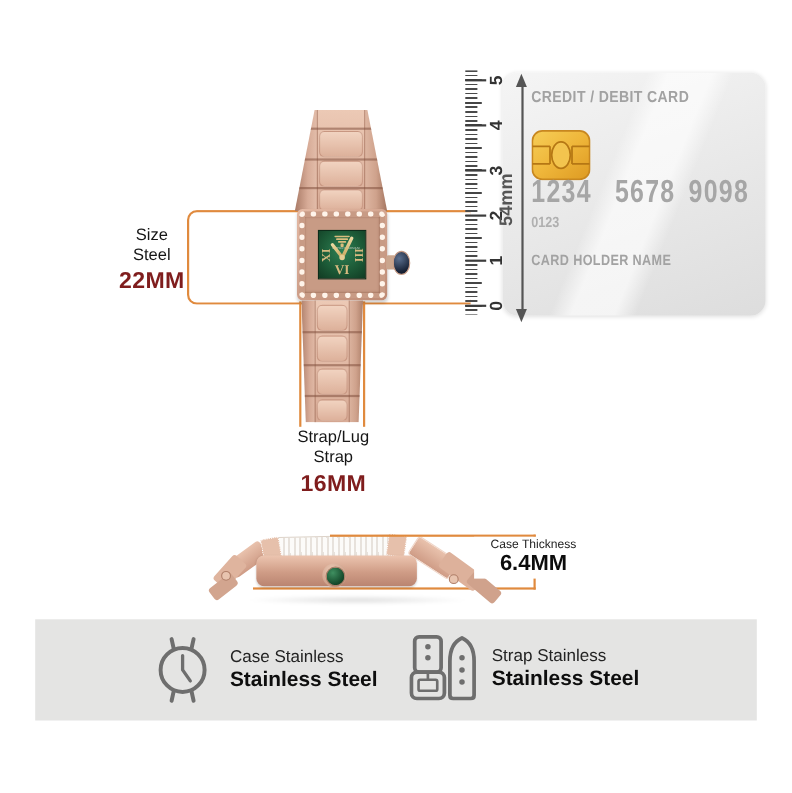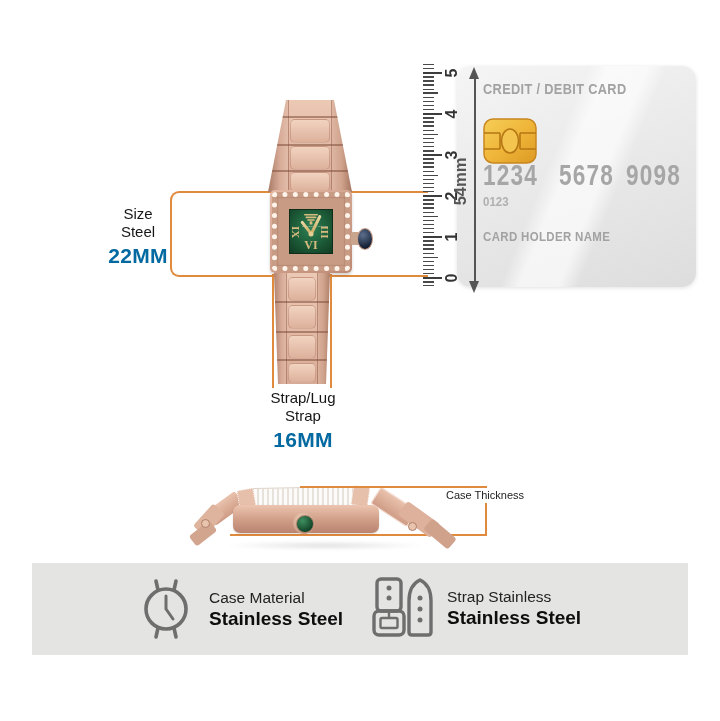--- a/index.html
+++ b/index.html
@@ -12,21 +12,21 @@
     border:2.2px solid #E08A3E;border-right:none;
     border-top-left-radius:9px;border-bottom-left-radius:9px;z-index:1;}
   .strap-line{top:274px;width:2.2px;height:114px;background:#E08A3E;z-index:1;}
   .th-top{left:300px;top:486px;width:187px;height:2.2px;background:#E08A3E;z-index:4;}
   .th-right{left:485px;top:486px;width:2.2px;height:50px;background:#E08A3E;z-index:4;}
   .th-bottom{left:230px;top:534px;width:257px;height:2.2px;background:#E08A3E;z-index:2;}
 
   
   .lbl{color:#161616;text-align:center;z-index:6;}
   .lbl-sm{font-size:15px;line-height:18px;}
-  .lbl-big{font-size:21px;font-weight:bold;letter-spacing:.3px;color:#0369a1;margin-top:3px;}
+  .lbl-big{font-size:21px;font-weight:bold;letter-spacing:.3px;color:#7f1d1d;margin-top:3px;}
   .cs-label{left:90px;top:205px;width:96px;}
   .strap-label{left:255px;top:389px;width:96px;}
   .th-label{left:431px;top:488px;width:108px;background:#fff;padding:1px 0 2px;z-index:5;
             text-align:center;color:#222;}
   .th-label .t1{font-size:11px;}
   .th-label .t2{font-size:20px;font-weight:bold;color:#0c0c0c;}
 
   
   .w-upper{left:268px;top:100px;width:84px;height:92px;z-index:5;
     clip-path:polygon(18px 0,66px 0,84px 92px,0 92px);
@@ -230,20 +230,21 @@
   <div class="abs arrow-head arrow-down"></div>
   <div class="abs span54">
     <span>54mm</span>
   </div>
 
   <div class="abs th-top"></div>
   <div class="abs th-right"></div>
   <div class="abs th-bottom"></div>
   <div class="abs th-label">
     <div class="t1">Case Thickness</div>
+    <div class="t2">6.4MM</div>
   </div>
 
   <div class="abs sv-shadow"></div>
   <div class="abs sv-link" style="left:207px;top:500px;width:36px;height:17px;transform:rotate(-36deg)"></div>
   <div class="abs sv-link" style="left:194px;top:512px;width:30px;height:16px;transform:rotate(-48deg);background:#dfb49e"></div>
   <div class="abs sv-link" style="left:190px;top:527px;width:26px;height:13px;transform:rotate(-38deg);background:#d2a58f"></div>
   <div class="abs sv-dot" style="left:201px;top:519px"></div>
   <div class="abs sv-link" style="left:372px;top:497px;width:42px;height:18px;transform:rotate(33deg);border:1px solid #f0d6c8"></div>
   <div class="abs sv-link" style="left:399px;top:511px;width:40px;height:17px;transform:rotate(36deg);background:#ddb19b"></div>
   <div class="abs sv-link" style="left:424px;top:527px;width:32px;height:14px;transform:rotate(40deg);background:#d0a28c"></div>
@@ -258,21 +259,21 @@
   <div class="abs band">
     <div class="mat" style="left:104px;top:14px">
       <svg width="60" height="64" viewBox="0 0 60 64">
         <g stroke="#6e6e6e" fill="none" stroke-linecap="round">
           <circle cx="30" cy="32" r="20" stroke-width="3.6"></circle>
           <path d="M22,13 L20,4 M38,13 L40,4 M22,51 L20,60 M38,51 L40,60" stroke-width="3.6"></path>
           <path d="M30,32 V19 M30,32 L37,42" stroke-width="3"></path>
         </g>
       </svg>
       <div>
-        <div class="mat-label">Case Material</div>
+        <div class="mat-label">Case Stainless</div>
         <div class="mat-value">Stainless Steel</div>
       </div>
     </div>
     <div class="mat" style="left:340px;top:13px">
       <svg width="62" height="64" viewBox="0 0 62 64">
         <g stroke="#6e6e6e" fill="none" stroke-width="3.4">
           <rect x="5" y="3" width="24" height="32" rx="4"></rect>
           <rect x="2" y="35" width="30" height="24" rx="5"></rect>
           <rect x="8.5" y="42" width="17" height="10" rx="1.5" stroke-width="2.4"></rect>
           <path d="M17,35 V42" stroke-width="2.4"></path>

